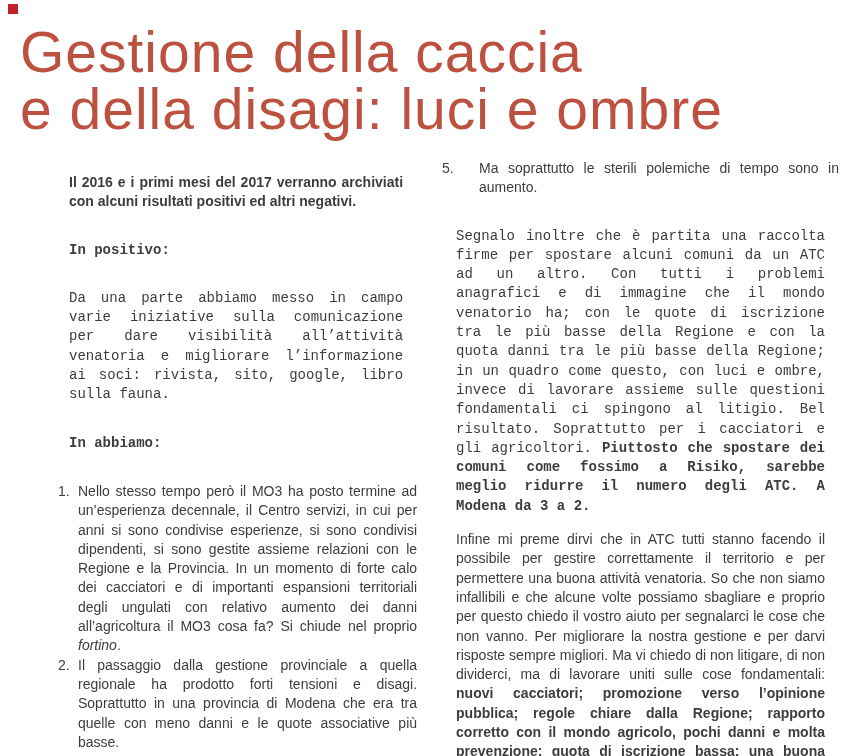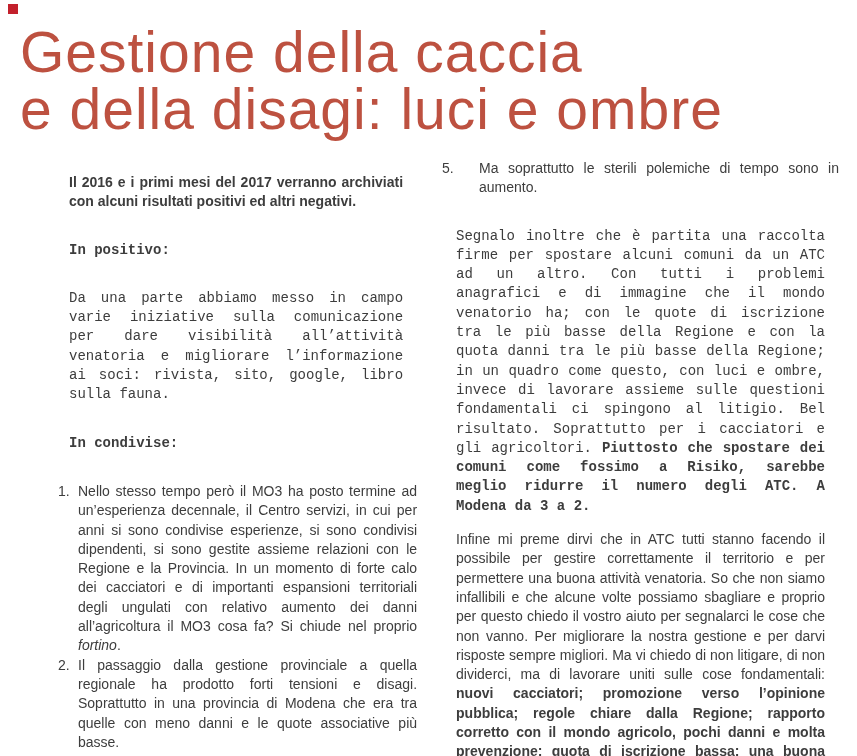--- a/index.html
+++ b/index.html
@@ -75,21 +75,21 @@
 
 <div class="columns">
 
   <div class="col col-left">
     <p class="bold">Il 2016 e i primi mesi del 2017 verranno archiviati con alcuni risultati positivi ed altri negativi.</p>
 
     <p class="bold gap">In positivo:</p>
 
     <p class="gap">Da una parte abbiamo messo in campo varie iniziative sulla comunicazione per dare visibilità all’attività venatoria e migliorare l’informazione ai soci: rivista, sito, google, libro sulla fauna.</p>
 
-    <p class="bold gap">In condivise:</p>
+    <p class="bold gap">In abbiamo:</p>
 
     <div class="list">
       <div class="list-item">
         <span class="num">1.</span><span>Nello stesso tempo però il MO3 ha posto termine ad un’esperienza decennale, il Centro servizi, in cui per anni si sono condivise esperienze, si sono condivisi dipendenti, si sono gestite assieme relazioni con le Regione e la Provincia. In un momento di forte calo dei cacciatori e di importanti espansioni territoriali degli ungulati con relativo aumento dei danni all’agricoltura il MO3 cosa fa? Si chiude nel proprio </span><span class="italic">fortino</span><span>.</span>
       </div>
       <div class="list-item">
         <span class="num">2.</span><span>Il passaggio dalla gestione provinciale a quella regionale ha prodotto forti tensioni e disagi. Soprattutto in una provincia di Modena che era tra quelle con meno danni e le quote associative più basse.</span>
       </div>
 
     </div>

